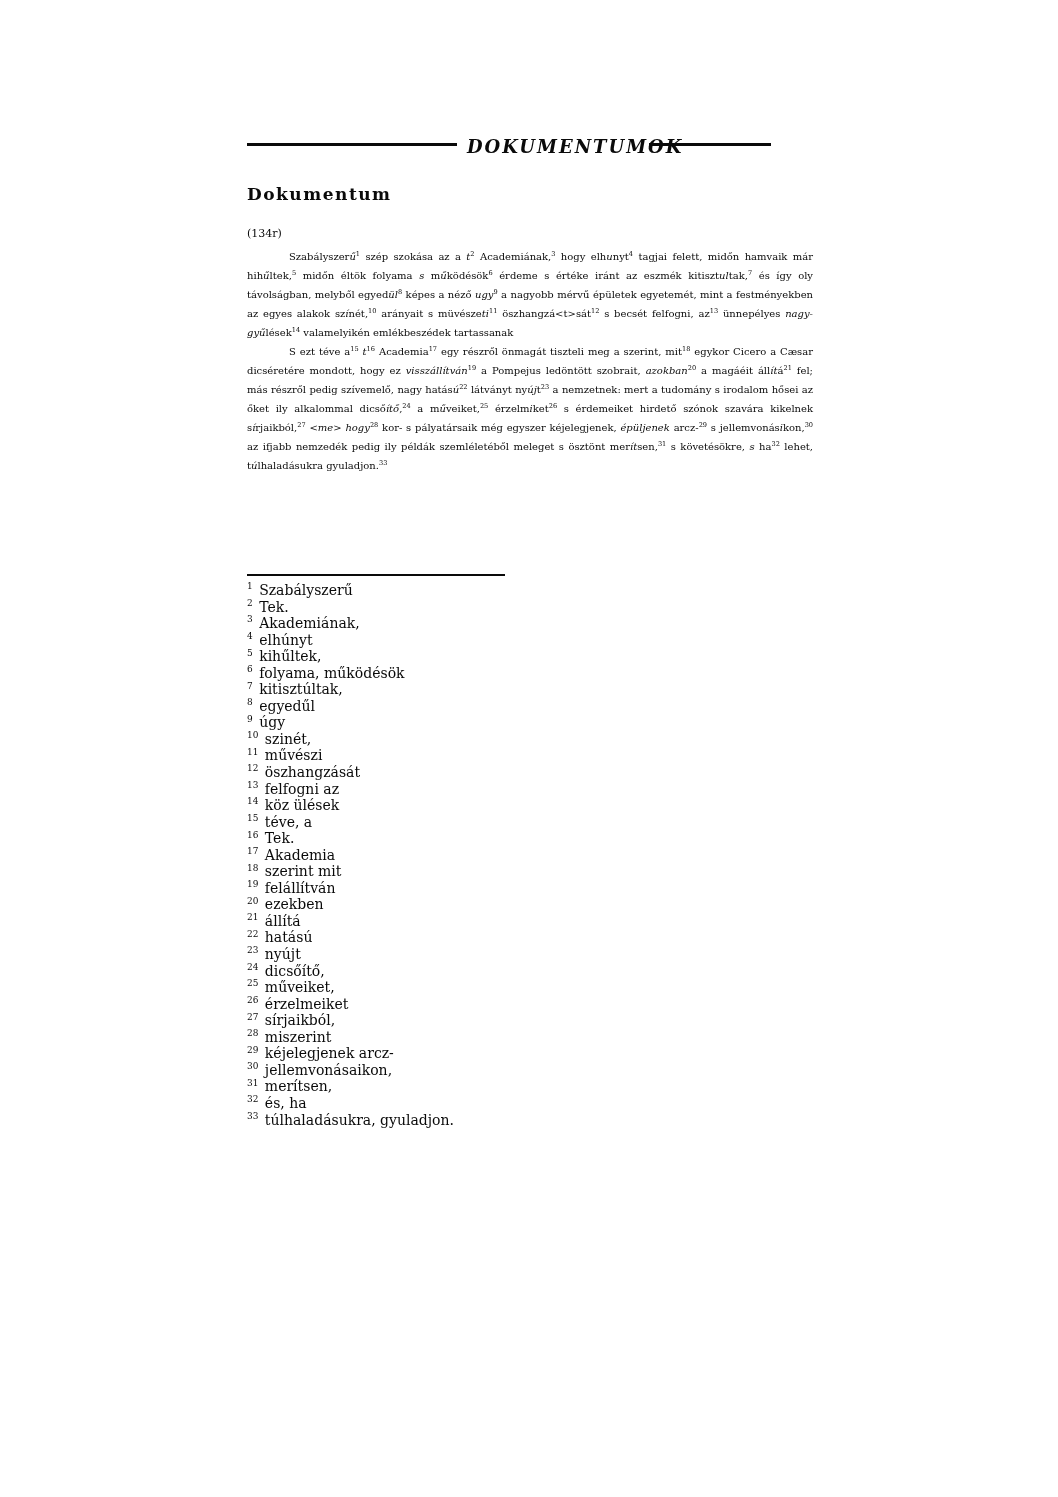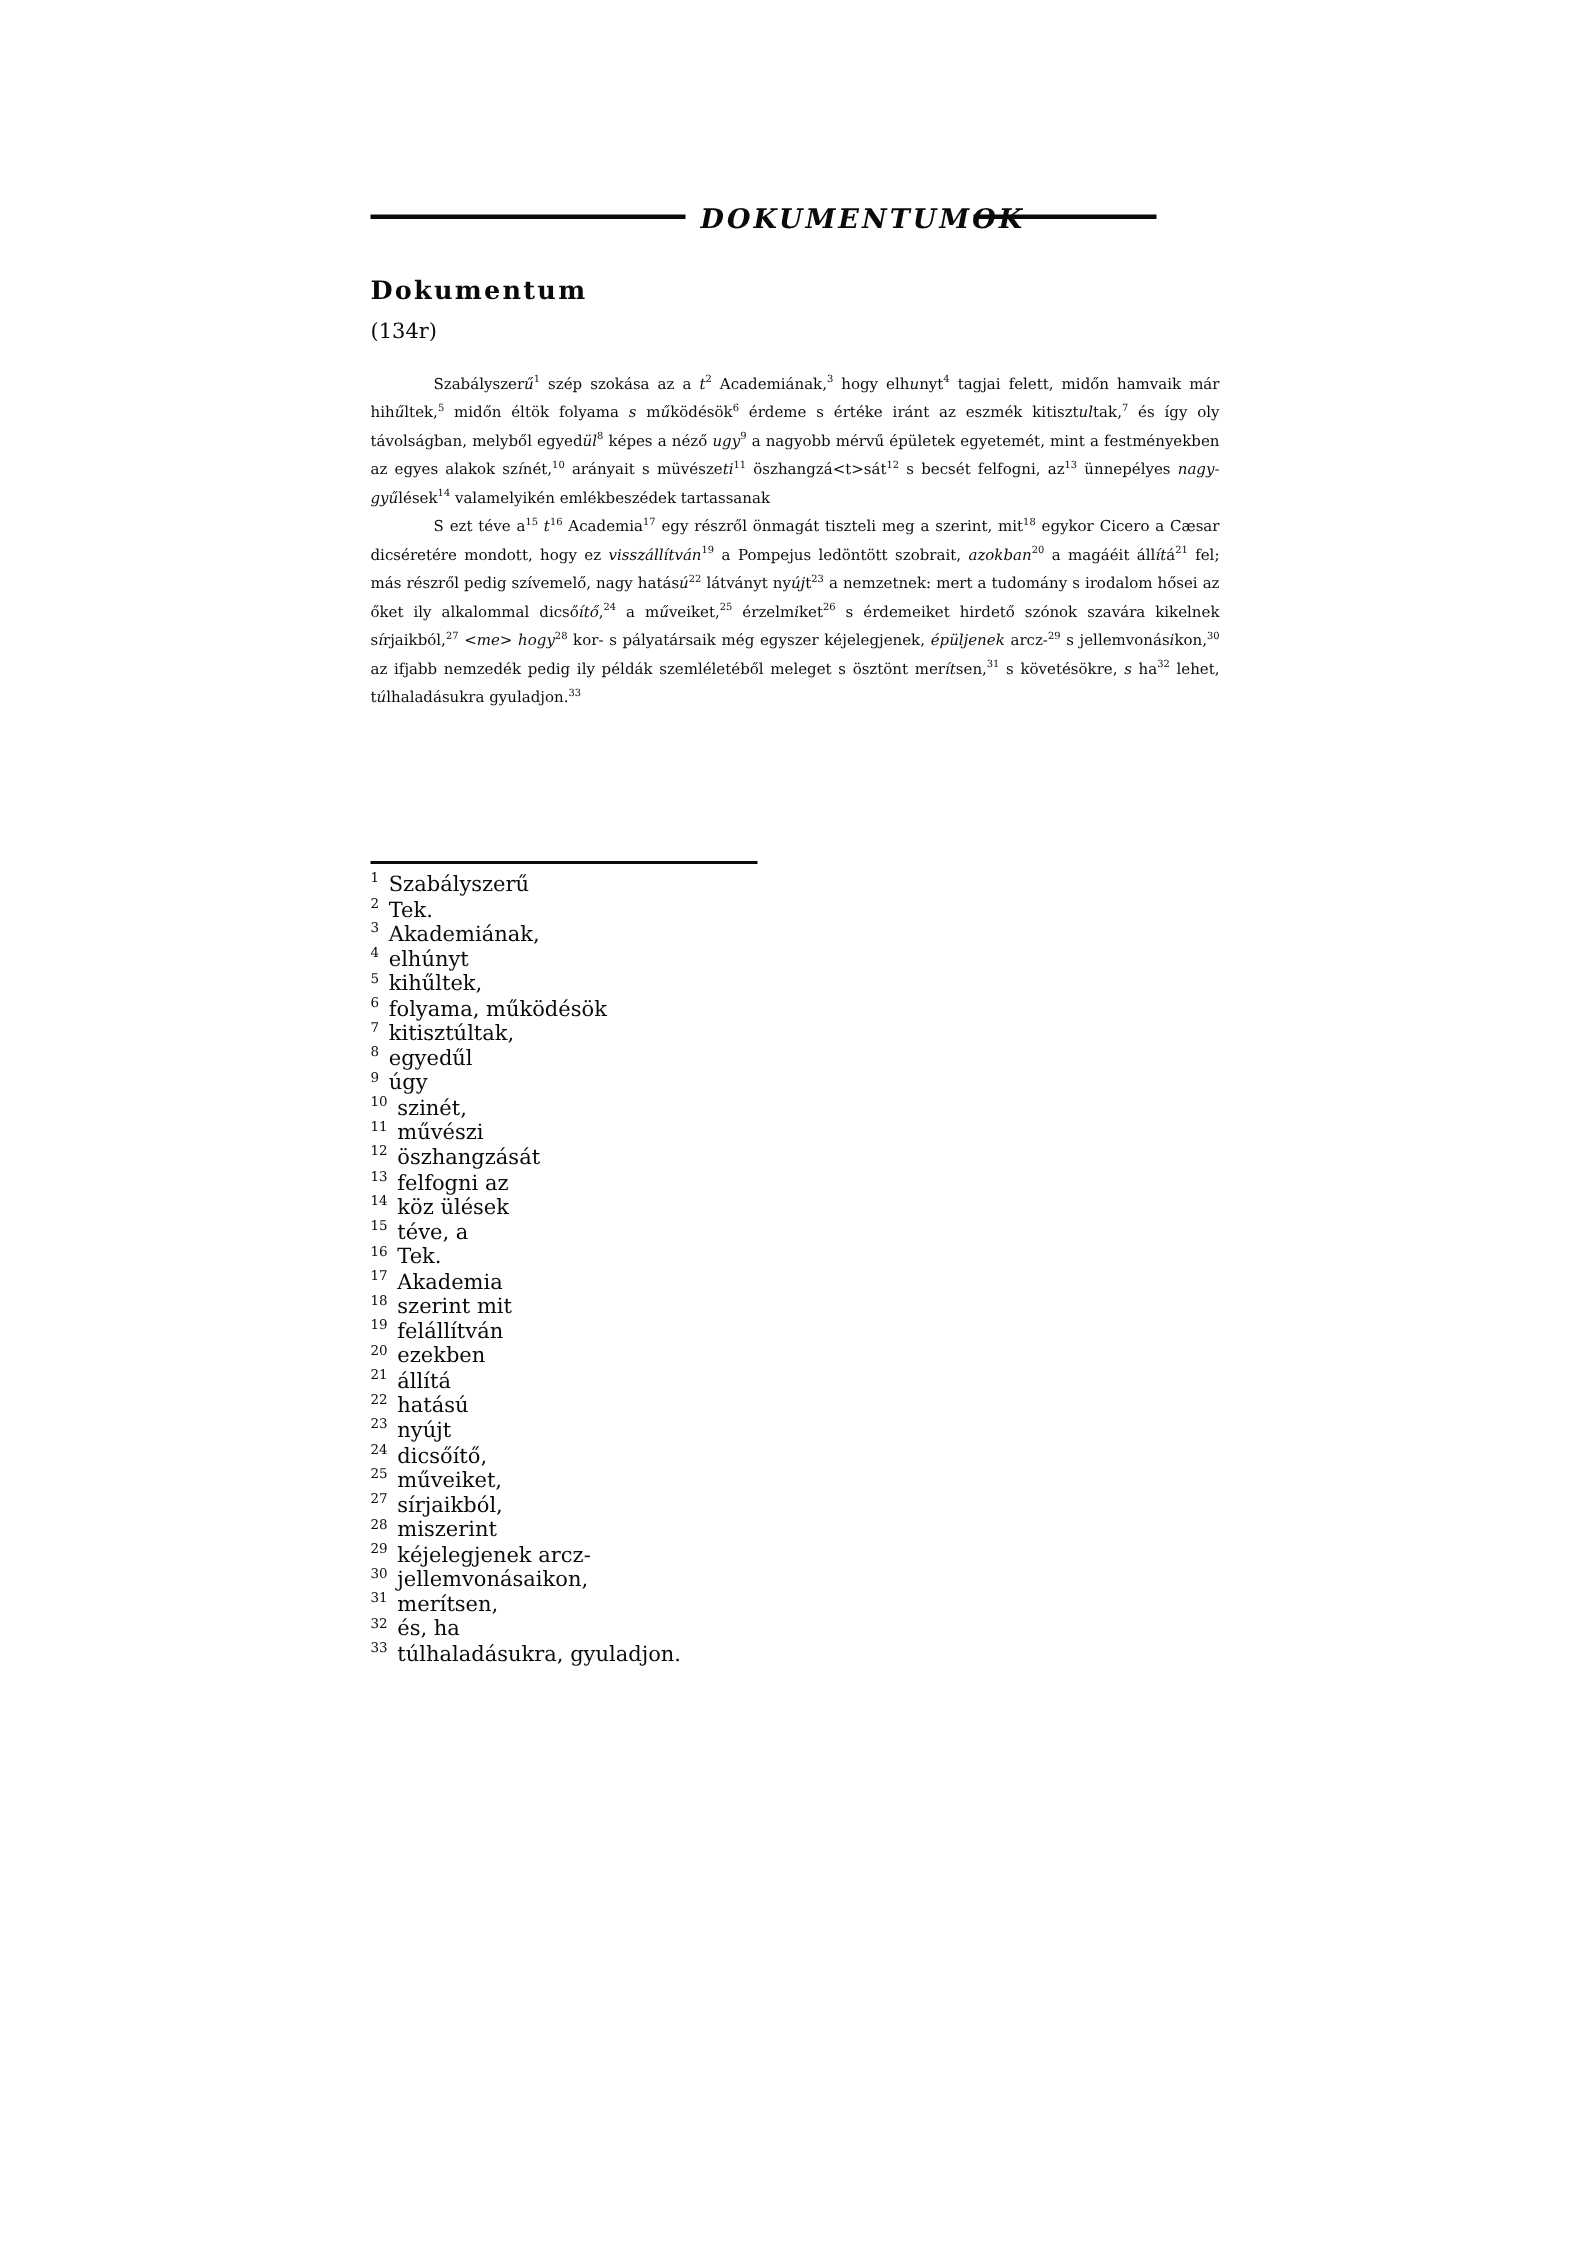--- a/index.html
+++ b/index.html
@@ -29,22 +29,22 @@
     padding:0 6px 0 10px;
     white-space:nowrap;
     position:relative;z-index:1;
   }
   
   .section-heading{
     position:absolute;left:247px;top:184px;
     font-weight:bold;font-size:17px;letter-spacing:1.5px;
   }
   .folio{
-    position:absolute;left:247px;top:213px;
-    font-size:14px;
+    position:absolute;left:247px;top:227px;
+    font-size:11px;
   }
   
   .body-text{
     position:absolute;left:247px;top:247px;width:566px;
     font-size:10px;line-height:19px;
     text-align:justify;
   }
   .body-text p{margin:0;text-indent:42px;}
   .it{font-style:italic;}
   sup{
@@ -105,20 +105,21 @@
       <div class="fn"><sup>16</sup> Tek.</div>
       <div class="fn"><sup>17</sup> Akademia</div>
       <div class="fn"><sup>18</sup> szerint mit</div>
       <div class="fn"><sup>19</sup> felállítván</div>
       <div class="fn"><sup>20</sup> ezekben</div>
       <div class="fn"><sup>21</sup> állítá</div>
       <div class="fn"><sup>22</sup> hatású</div>
       <div class="fn"><sup>23</sup> nyújt</div>
       <div class="fn"><sup>24</sup> dicsőítő,</div>
       <div class="fn"><sup>25</sup> műveiket,</div>
+      <div class="fn"><sup>26</sup> érzelmeiket</div>
       <div class="fn"><sup>27</sup> sírjaikból,</div>
       <div class="fn"><sup>28</sup> miszerint</div>
       <div class="fn"><sup>29</sup> kéjelegjenek arcz-</div>
       <div class="fn"><sup>30</sup> jellemvonásaikon,</div>
       <div class="fn"><sup>31</sup> merítsen,</div>
       <div class="fn"><sup>32</sup> és, ha</div>
       <div class="fn"><sup>33</sup> túlhaladásukra, gyuladjon.</div>
     </div>
 
 </div>

